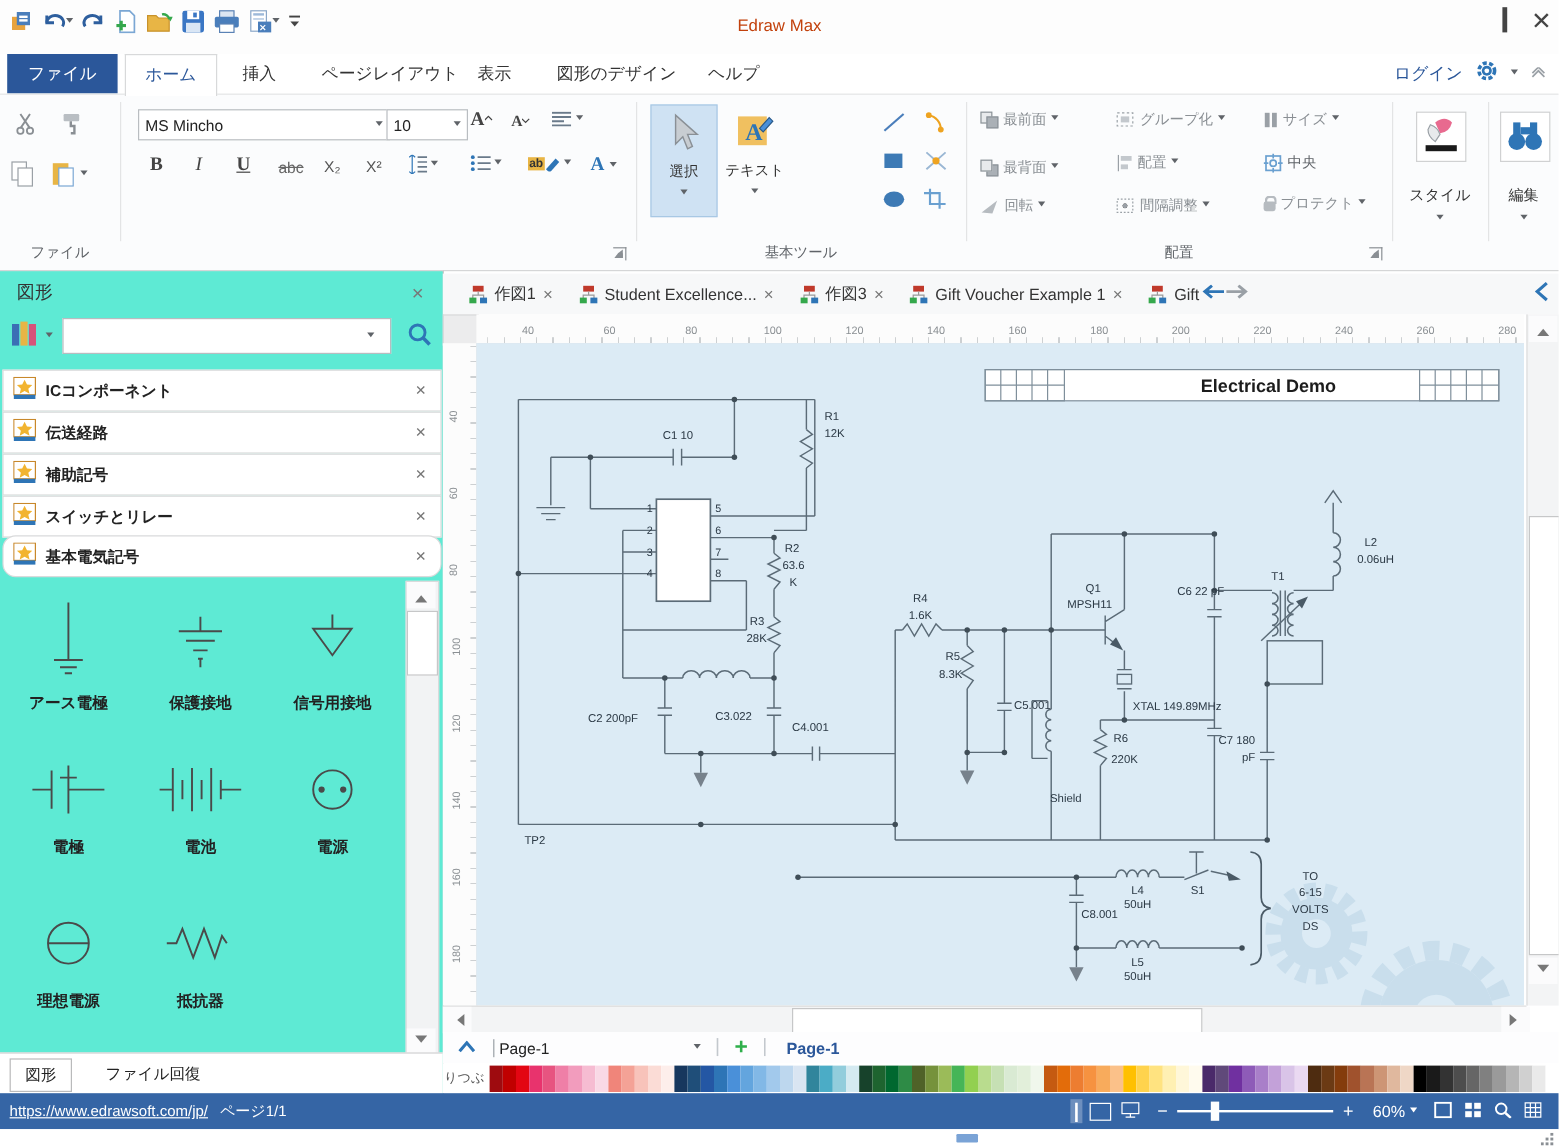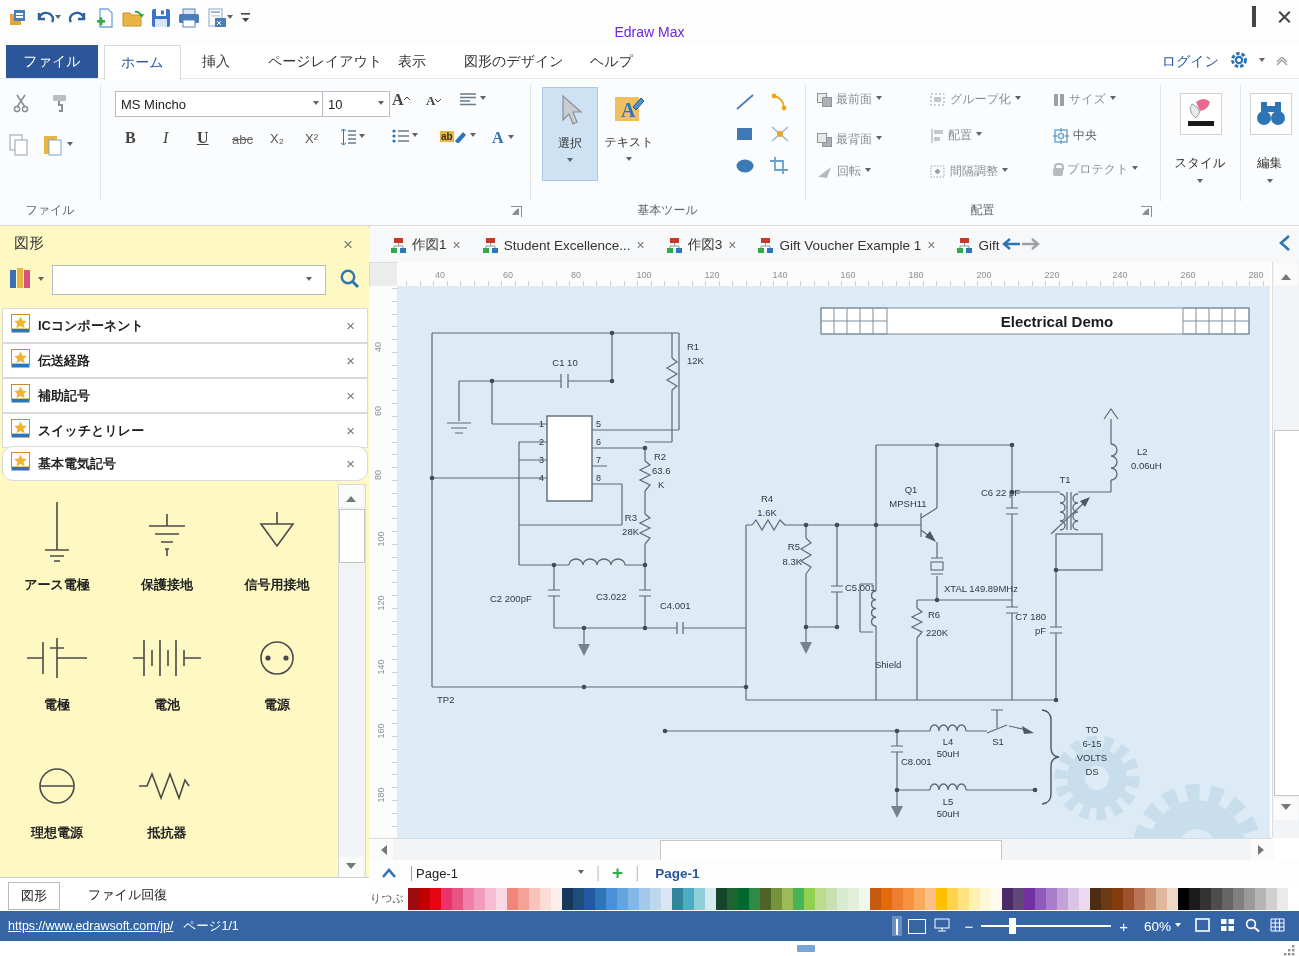--- a/index.html
+++ b/index.html
@@ -8,21 +8,21 @@
   
   .car{display:inline-block;width:0;height:0;border:3px solid transparent;border-top:4px solid #5f6368;vertical-align:middle;}
   .tu{width:0;height:0;border:5px solid transparent;border-bottom:6px solid #777;}
   .td{width:0;height:0;border:5px solid transparent;border-top:6px solid #777;}
   .tl{width:0;height:0;border:5px solid transparent;border-right:6px solid #777;}
   .tr{width:0;height:0;border:5px solid transparent;border-left:6px solid #777;}
   
   #titlebar{position:absolute;left:0;top:0;width:1299px;height:45px;background:#fdfdfd;}
   #qat{position:absolute;left:8px;top:8px;display:flex;align-items:center;gap:7px;}
   #qat .qi{display:flex;align-items:center;}
-  #wtitle{position:absolute;left:0;right:0;top:13px;text-align:center;font-size:14px;color:#6d28d9;margin-top:11px;}
+  #wtitle{position:absolute;left:0;right:0;top:13px;text-align:center;font-size:14px;color:#c2410c;}
   #wctrl{position:absolute;right:8px;top:4px;display:flex;gap:22px;align-items:center;height:26px;}
   .wmin{width:11px;height:2px;background:#444;}
   .wmax{width:11px;height:10px;border:2px solid #444;}
   .wclose{position:relative;width:13px;height:13px;}
   .wclose i{position:absolute;left:-1px;top:5px;width:15px;height:2px;background:#444;}
   .wclose i:first-child{transform:rotate(45deg);}
   .wclose i:last-child{transform:rotate(-45deg);}
   
   #menubar{position:absolute;left:0;top:45px;width:1299px;height:33px;background:#fff;}
   #filetab{position:absolute;left:6px;top:0;width:92px;height:33px;background:#2b579a;color:#fff;font-size:14px;display:flex;align-items:center;justify-content:center;}
@@ -45,21 +45,21 @@
   .lay{position:relative;width:15px;height:14px;display:inline-block;}
   .lay i{position:absolute;width:8px;height:8px;background:#aab0b6;border:1px solid #8d949a;}
   .lay i.b{left:0;top:0;background:#e8eaec;}
   .lay i.f{left:5px;top:4px;}
   .arow{position:absolute;display:flex;align-items:center;gap:4px;font-size:12px;color:#8a8f94;}
   .lock{width:10px;height:8px;background:#b6bbc0;border-radius:2px;position:relative;margin-top:5px;}
   .lock:before{content:"";position:absolute;left:1px;top:-5px;width:6px;height:5px;border:2px solid #b6bbc0;border-bottom:none;border-radius:4px 4px 0 0;}
   .launch{position:absolute;width:10px;height:10px;border-left:1px solid #8a8f94;border-bottom:1px solid #8a8f94;transform:rotate(180deg);}
   .launch:after{content:"";position:absolute;left:2px;top:2px;border:3px solid transparent;border-top:4px solid #8a8f94;border-left:4px solid #8a8f94;transform:rotate(0deg);}
   
-  #panel{position:absolute;left:0;top:225px;width:369px;height:686px;background:#fef9c3;border-right:1px solid #c9cacb;border-top:1px solid #d5d6d7;}
+  #panel{position:absolute;left:0;top:225px;width:369px;height:686px;background:#5eead4;border-right:1px solid #c9cacb;border-top:1px solid #d5d6d7;}
   #panelhead{position:absolute;left:14px;top:8px;font-size:15px;color:#333;}
   .xclose{color:#777;font-size:15px;line-height:1;}
   #searchrow{position:absolute;left:0;top:36px;width:369px;height:34px;}
   #searchinput{position:absolute;left:52px;top:3px;width:268px;height:26px;border:1px solid #b8bcc0;background:#fff;}
   .librow{position:absolute;left:2px;width:364px;height:33px;border:1px solid #d9dadb;background:#fff;display:flex;align-items:center;}
   .librow .lbl{font-size:13px;color:#222;font-weight:bold;margin-left:8px;}
   .librow .xclose{margin-left:auto;margin-right:12px;}
   .shape-cell{position:absolute;width:110px;text-align:center;}
   .shape-cell .cap{font-size:13px;color:#222;font-weight:bold;margin-top:2px;}
   #pscroll{position:absolute;left:338px;top:258px;width:26px;height:394px;background:#f2f3f4;border:1px solid #d9dadb;}

